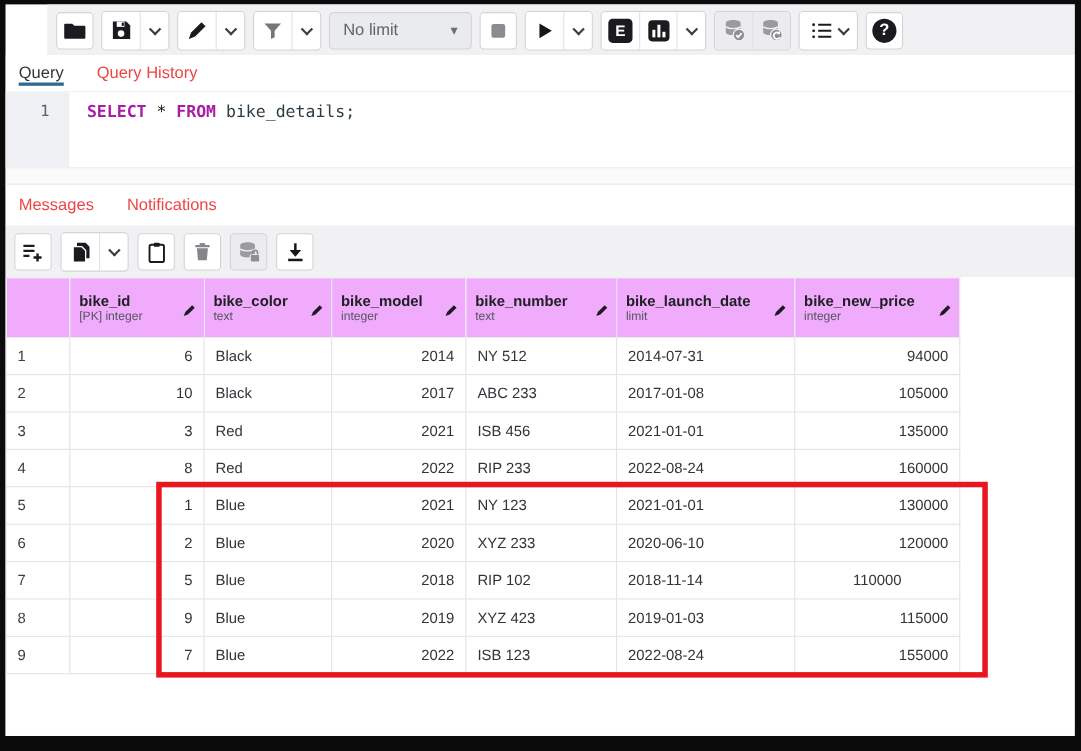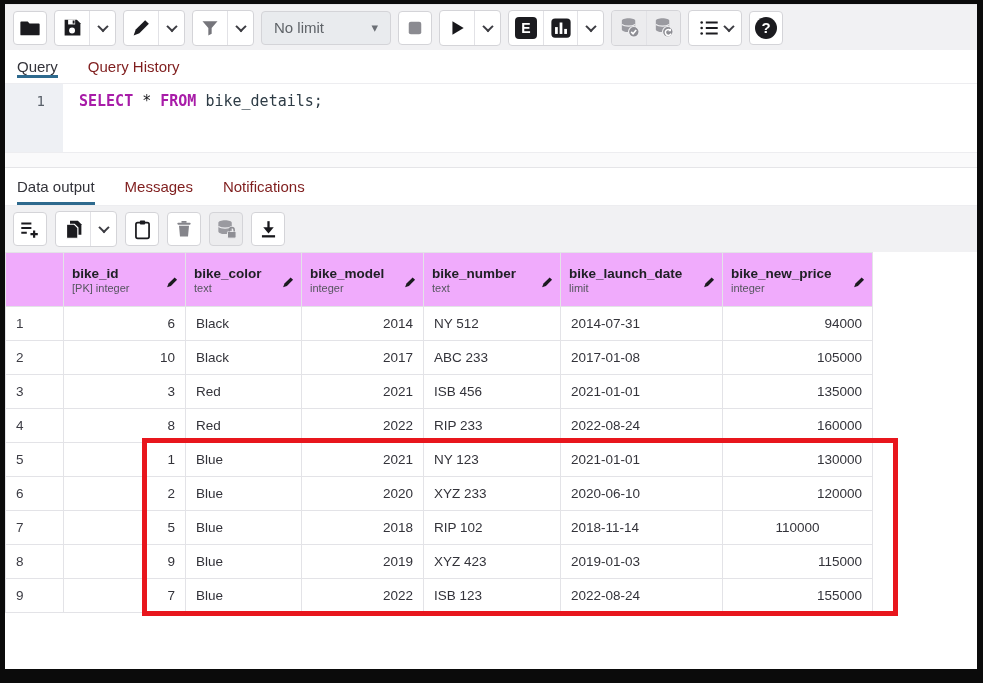--- a/index.html
+++ b/index.html
@@ -4,21 +4,21 @@
 <style>
   * { box-sizing: border-box; margin: 0; padding: 0; }
   html,body { background:#2a2a2a; }
   body { font-family: "Liberation Sans", sans-serif; }
 
   .screen { width:983px; height:683px; background:#0b0b0b; padding:4px 6px 14px 5px; position:relative; }
   .content { width:972px; height:665px; background:#fff; display:flex; flex-direction:column; overflow:hidden; }
 
   
   .conn-bar { height:44px; background:#f1f1f3; display:flex; align-items:center; gap:8px; padding:0 8px; flex:0 0 auto; }
-  .toolbar  { height:46px; background:#f1f1f3; display:flex; align-items:center; gap:7px; padding:0 8px; flex:0 0 auto; border-top:1px solid #e7e7ea; }
+  .toolbar  { height:46px; background:#f1f1f3; display:flex; align-items:center; gap:7px; padding:0 8px; flex:0 0 auto; border-top:1px solid #e7e7ea;margin-left:38px; }
   .out-toolbar { height:46px; background:#f1f1f3; display:flex; align-items:center; gap:8px; padding:0 8px; flex:0 0 auto; }
 
   .btn { height:34px; min-width:34px; background:#fff; border:1px solid #d4d4d8; border-radius:4px;
          display:flex; align-items:center; justify-content:center; cursor:pointer; }
   .btn.lg { height:36px; min-width:40px; }
   .grp { display:flex; align-items:stretch; background:#fff; border:1px solid #d4d4d8; border-radius:4px; overflow:hidden; }
   .grp > span { display:flex; align-items:center; justify-content:center; min-width:34px; height:34px; cursor:pointer; }
   .grp > span + span { border-left:1px solid #e2e2e6; }
   .grp > .narrow { min-width:26px; }
   .disabled-bg { background:#ececee; }
@@ -38,21 +38,21 @@
   .icon-box { width:22px; height:22px; border-radius:4px; background:#1b1b1f; color:#fff;
               display:flex; align-items:center; justify-content:center; font-weight:bold; font-size:14px; }
   .icon-circle { width:22px; height:22px; border-radius:50%; background:#1b1b1f; color:#fff;
                  display:flex; align-items:center; justify-content:center; font-weight:bold; font-size:15px; }
 
   
   .tabs { background:#fff; display:flex; align-items:stretch; padding-left:12px; gap:30px;
           border-bottom:1px solid #ededf0; flex:0 0 auto; }
   .tabs.query-tabs { height:34px;align-items:center; }
   .tabs.output-tabs { height:38px; }
-  .tab { display:flex; align-items:center; font-size:15px; color:#7f1d1d; cursor:pointer;
+  .tab { display:flex; align-items:center; font-size:15px; color:#ef4444; cursor:pointer;
          border-bottom:3px solid transparent; padding-top:2px; }
   .tab.active { color:#33333a; border-bottom-color:#2e6a8e; }
 
   
   .editor { height:68px; display:flex; background:#fff; flex:0 0 auto; }
   .gutter { width:58px; background:#eef0f4; color:#596069; font-family:"DejaVu Sans Mono", monospace;
             font-size:14px; text-align:right; padding:9px 18px 0 0; }
   .code { padding:8px 0 0 16px; font-family:"DejaVu Sans Mono", monospace; font-size:15px; white-space:pre; color:#2d3b45; }
   .tok-keyword { color:#a81ca8; font-weight:bold; }
   .tok-operator { color:#17171b; }
@@ -219,23 +219,20 @@
     <div class="editor">
       <div class="gutter">
         <span>1</span>
       </div>
       <div class="code" id="sql-line"><span class="tok-keyword">SELECT </span><span class="tok-operator">* </span><span class="tok-keyword">FROM </span><span class="tok-identifier">bike_details;</span></div>
     </div>
 
     <div class="hdivider"></div>
 
     <div class="tabs output-tabs">
-      <div class="tab active">
-          <span>Data output</span>
-        </div>
       <div class="tab">
           <span>Messages</span>
         </div>
       <div class="tab">
           <span>Notifications</span>
         </div>
     </div>
 
     <div class="out-toolbar">
       <div class="btn">

